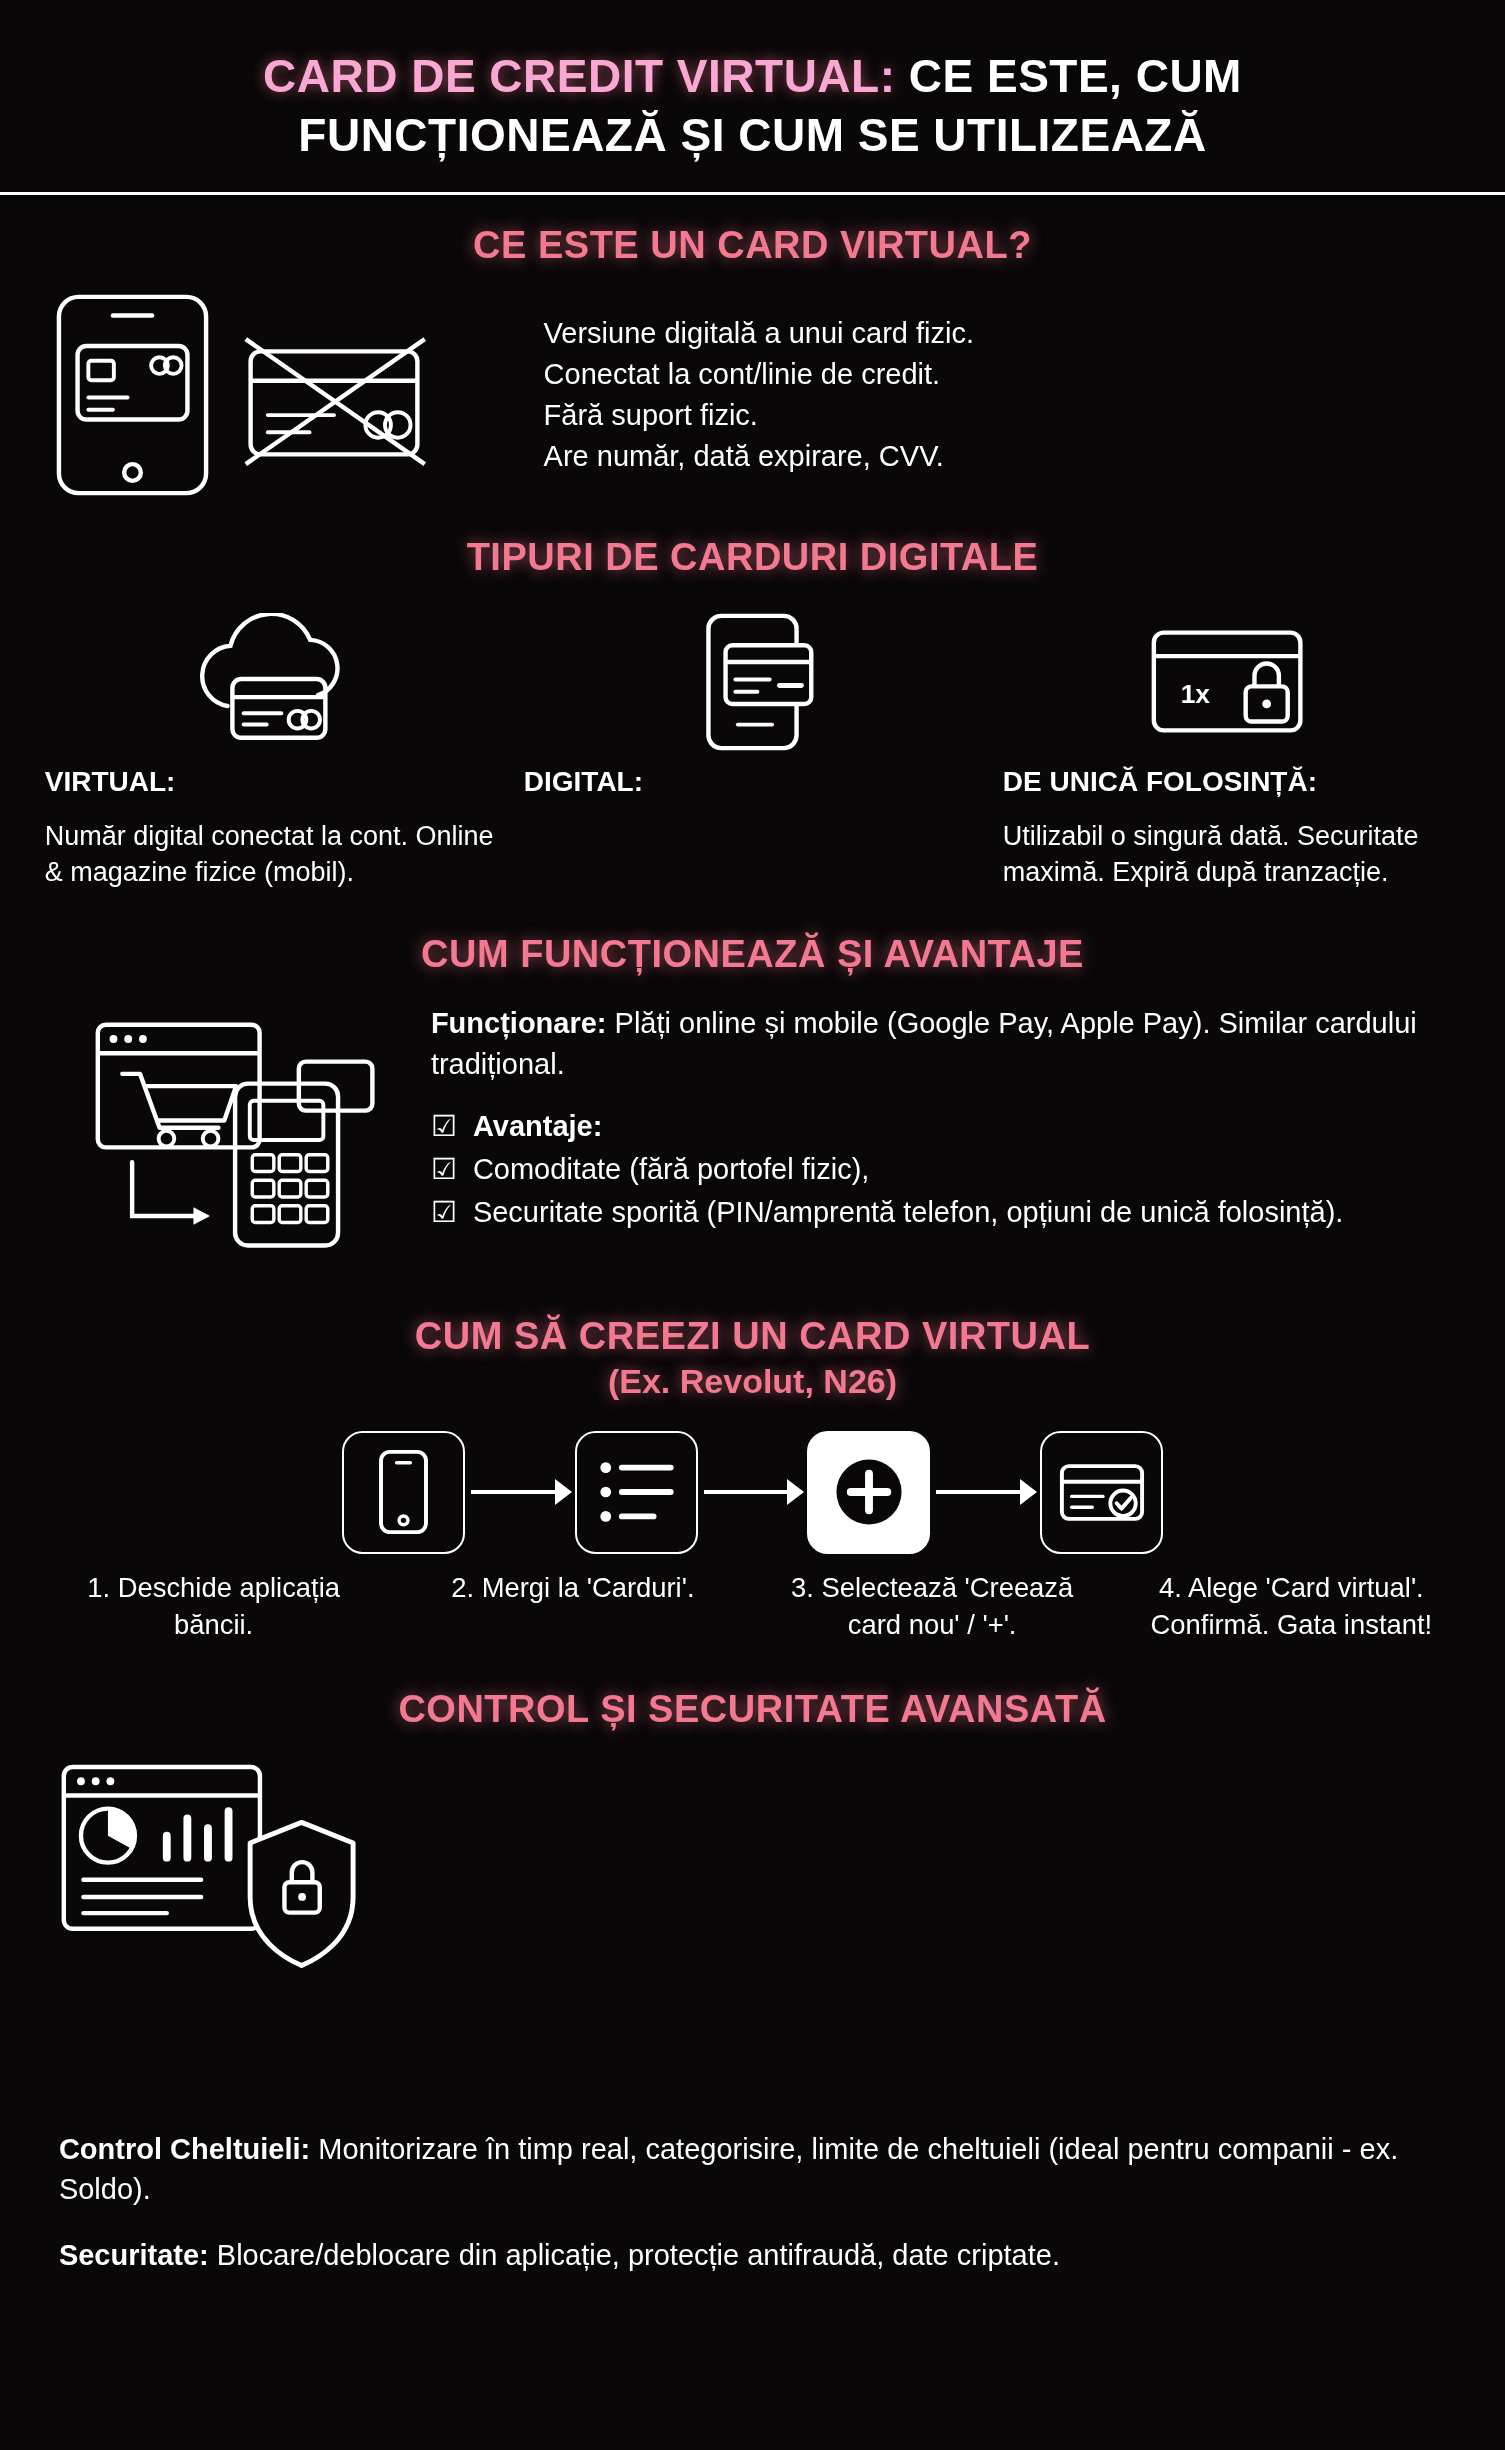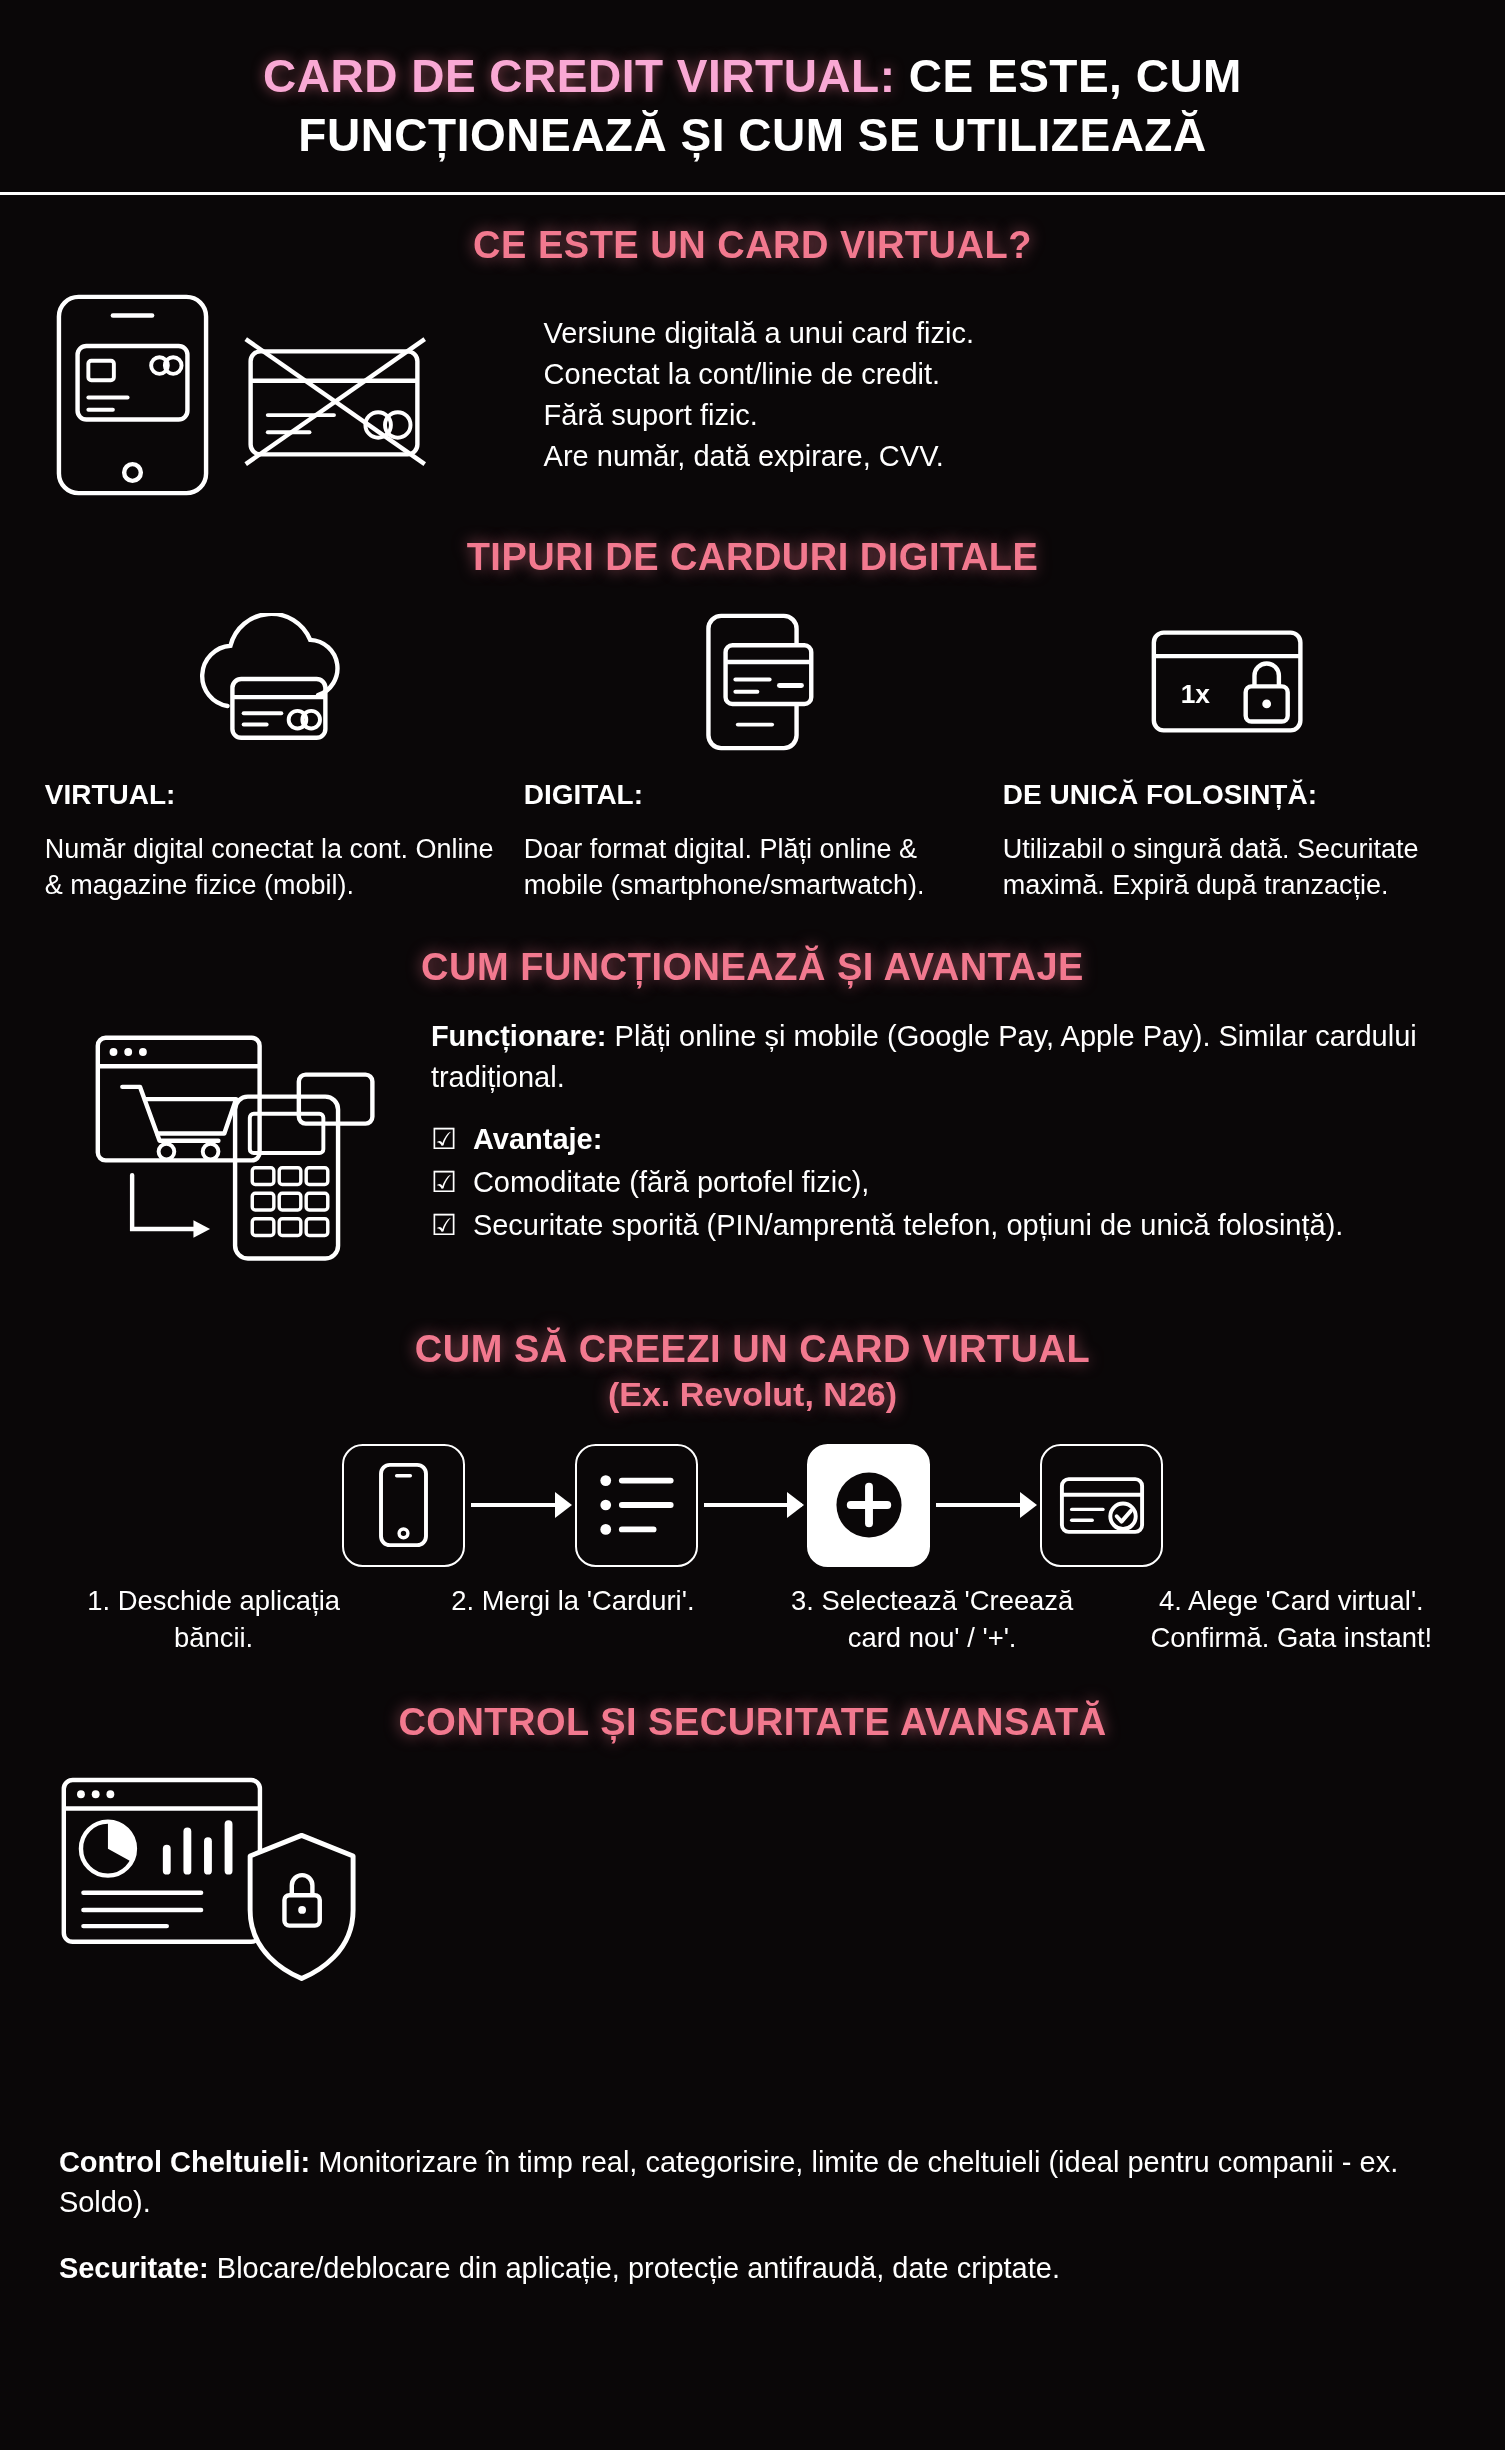--- a/index.html
+++ b/index.html
@@ -92,21 +92,21 @@
   }
   .col3 .icon-wrap {
     height: 147px;
     display: flex;
     align-items: center;
     justify-content: center;
   }
   .col3 .col-title {
     font-size: 28px;
     font-weight: bold;
-    margin-top: 24px;
+    margin-top: 11px;
     margin-bottom: 2.9px;
   }
   .col3 .col-body {
     font-size: 27px;
     line-height: 1.33;
     margin-top: 21px;
   }
 
   
   .s3 { padding: 42px 54px 0 54px; }
@@ -273,21 +273,20 @@
               <rect x="95" y="70" width="175" height="120" rx="14" fill="#0a0708" stroke="#fff" stroke-width="9"></rect>
               <line x1="95" y1="104" x2="270" y2="104" stroke="#fff" stroke-width="9"></line>
               <line x1="115" y1="140" x2="185" y2="140" stroke="#fff" stroke-width="8" stroke-linecap="round"></line>
               <line x1="115" y1="165" x2="160" y2="165" stroke="#fff" stroke-width="8" stroke-linecap="round"></line>
               <line x1="205" y1="152" x2="250" y2="152" stroke="#fff" stroke-width="10" stroke-linecap="round"></line>
               <line x1="120" y1="232" x2="190" y2="232" stroke="#fff" stroke-width="8" stroke-linecap="round"></line>
             </svg>
           </span>
         </div>
         <div class="col-title">DIGITAL:</div>
-        <div class="col-body">Doar format digital. Plăți online &amp; mobile (smartphone/smartwatch).</div>
       </div>
 
       <div class="col3">
         <div class="icon-wrap">
           <span>
             <svg width="196" height="127" viewBox="0 0 400 260">
               <rect x="40" y="30" width="300" height="200" rx="20" fill="none" stroke="#fff" stroke-width="9"></rect>
               <line x1="40" y1="78" x2="340" y2="78" stroke="#fff" stroke-width="9"></line>
               <text x="95" y="175" font-family="Liberation Sans, sans-serif" font-size="54" font-weight="bold" fill="#fff">1x</text>
               <rect x="228" y="140" width="86" height="72" rx="12" fill="none" stroke="#fff" stroke-width="9"></rect>

